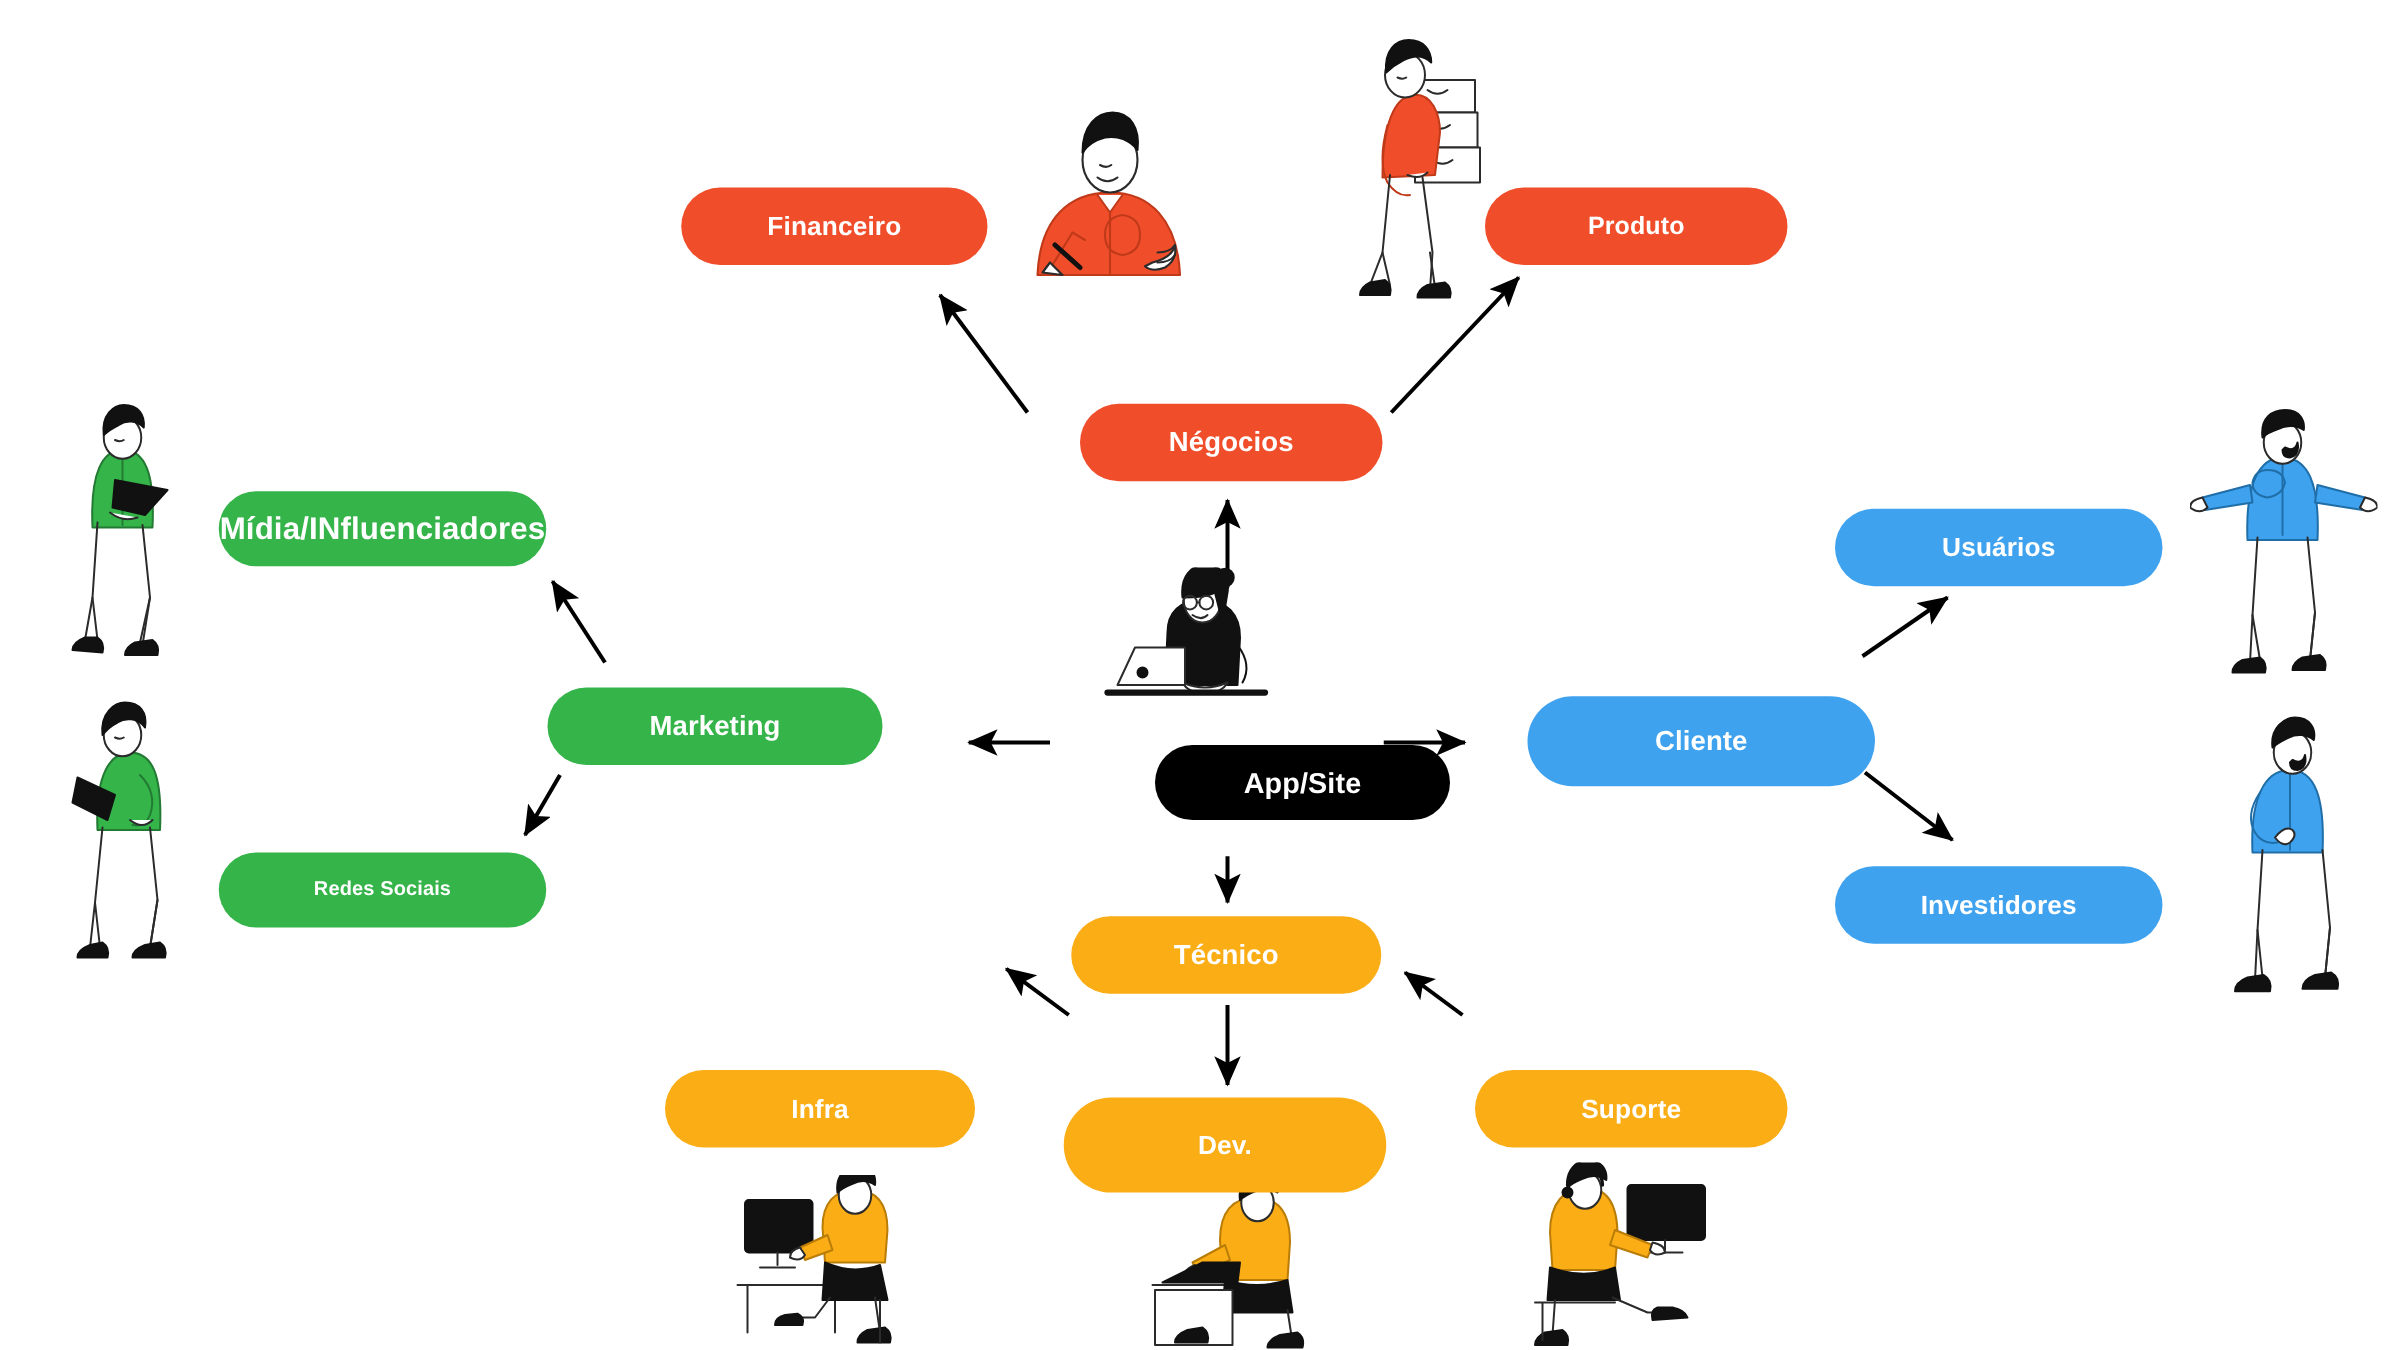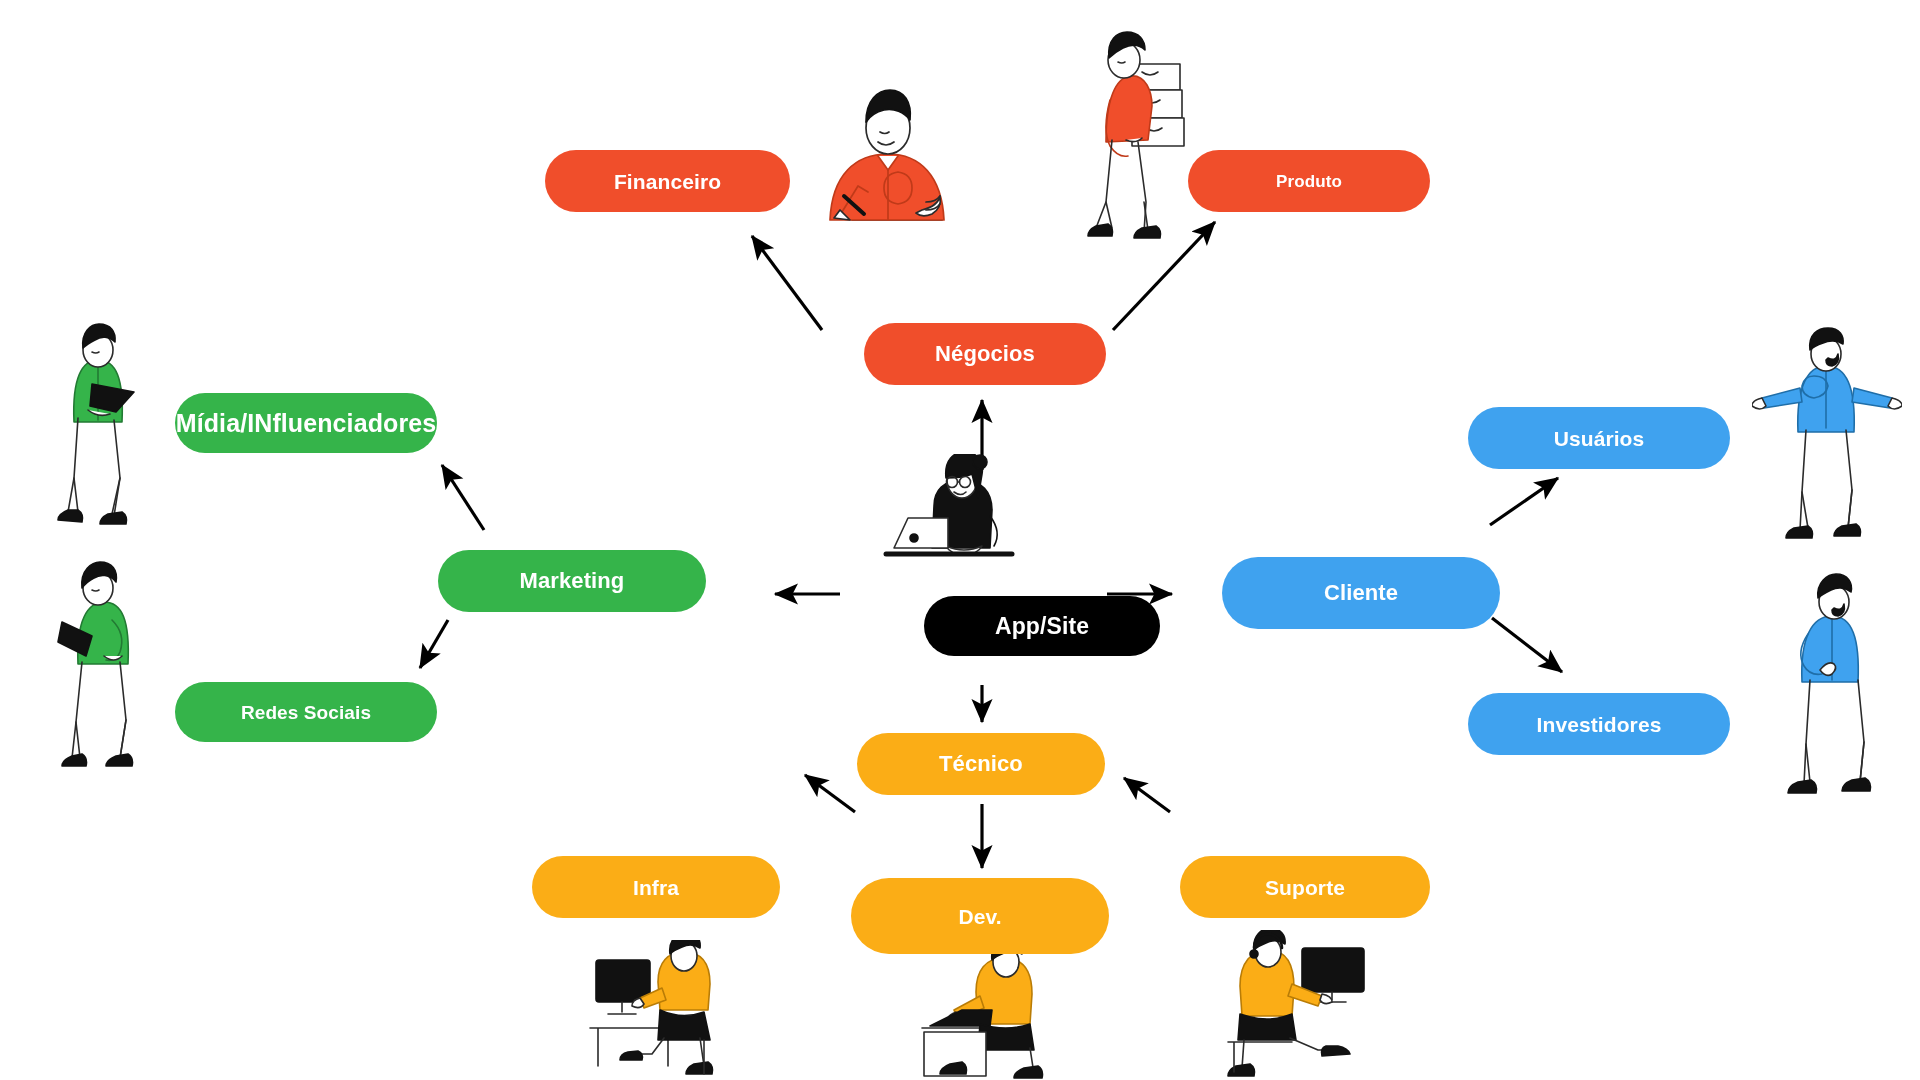--- a/index.html
+++ b/index.html
@@ -252,31 +252,31 @@
   <div class="node" style="left:924px;top:596px;width:236px;height:60px;background:#000000;font-size:23px;">
     <span class="node-label">App/Site</span>
   </div>
 
   <div class="node" style="left:864px;top:323px;width:242px;height:62px;background:#F04E2B;font-size:22px;">
     <span class="node-label">Négocios</span>
   </div>
   <div class="node" style="left:545px;top:150px;width:245px;height:62px;background:#F04E2B;font-size:21px;">
     <span class="node-label">Financeiro</span>
   </div>
-  <div class="node" style="left:1188px;top:150px;width:242px;height:62px;background:#F04E2B;font-size:17px;">
+  <div class="node" style="left:1188px;top:150px;width:242px;height:62px;background:#F04E2B;font-size:20px;">
     <span class="node-label">Produto</span>
   </div>
 
   <div class="node" style="left:438px;top:550px;width:268px;height:62px;background:#35B44A;font-size:22px;">
     <span class="node-label">Marketing</span>
   </div>
   <div class="node" style="left:175px;top:393px;width:262px;height:60px;background:#35B44A;font-size:25px;">
     <span class="node-label">Mídia/INfluenciadores</span>
   </div>
-  <div class="node" style="left:175px;top:682px;width:262px;height:60px;background:#35B44A;font-size:19px;">
+  <div class="node" style="left:175px;top:682px;width:262px;height:60px;background:#35B44A;font-size:16px;">
     <span class="node-label">Redes Sociais</span>
   </div>
 
   <div class="node" style="left:1222px;top:557px;width:278px;height:72px;background:#3FA2EF;font-size:22px;">
     <span class="node-label">Cliente</span>
   </div>
   <div class="node" style="left:1468px;top:407px;width:262px;height:62px;background:#3FA2EF;font-size:21px;">
     <span class="node-label">Usuários</span>
   </div>
   <div class="node" style="left:1468px;top:693px;width:262px;height:62px;background:#3FA2EF;font-size:21px;">

